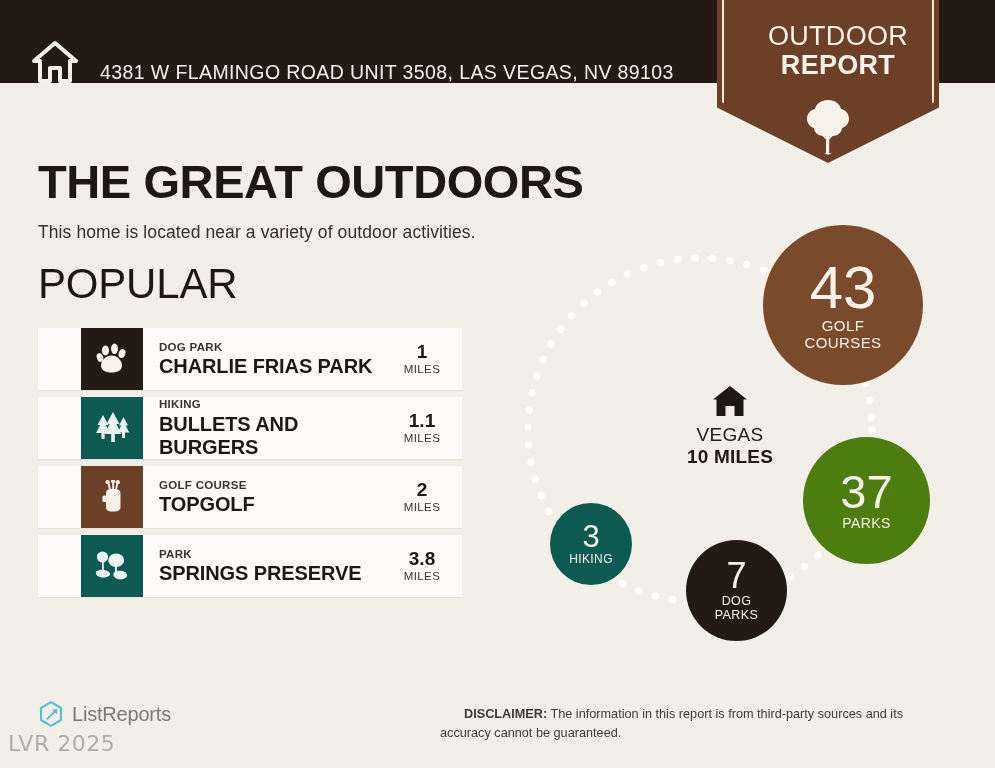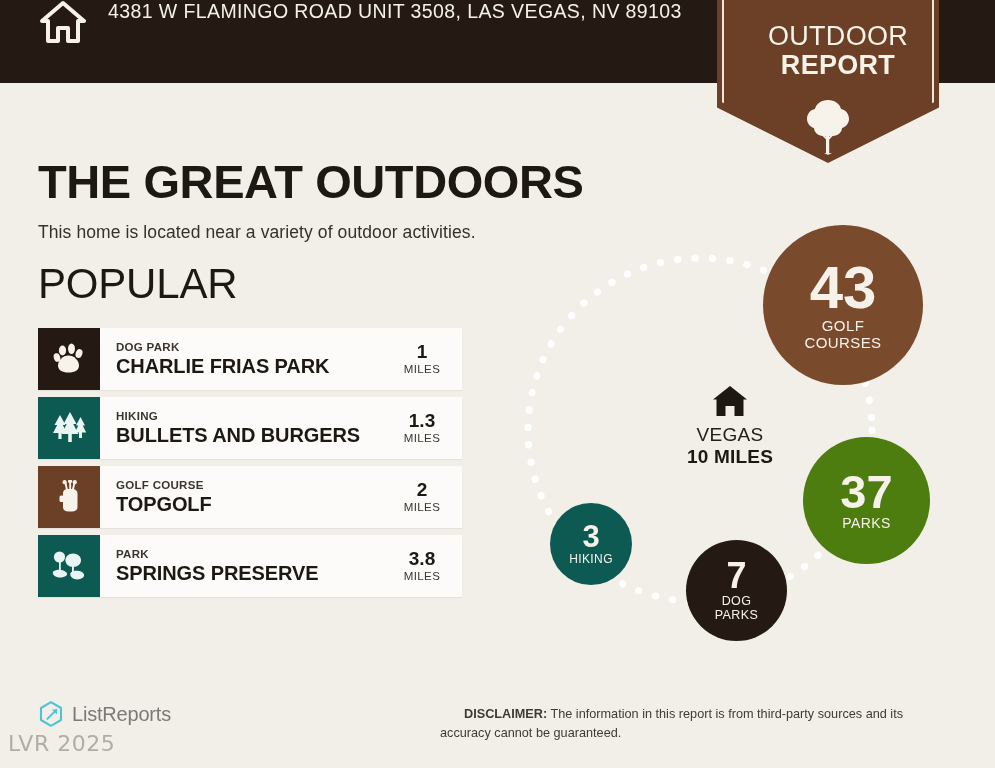--- a/index.html
+++ b/index.html
@@ -23,22 +23,22 @@
     width: 995px;
     height: 83px;
     background: #241a13;
   }
   .header-inner {
     position: absolute;
     top: 0; left: 0;
     width: 718px;
     height: 84px;
     display: flex;
-    align-items: flex-start;
-    padding-left: 40px;
+    align-items: flex-end;
+    padding-left: 32px;
   }
   .home-icon-hdr {
     width: 46px; height: 44px;
     flex: 0 0 auto;
     margin-right: 22px;
   }
   .home-icon-hdr svg { display: block; width: 46px; height: 44px; }
   .address-text {
     color: #f4f1ea;
     font-size: 19.5px;
@@ -140,20 +140,21 @@
     left: 38px;
     width: 424px;
   }
   .list-row {
     display: flex;
     align-items: stretch;
     height: 62px;
     background: #fcfbf9;
     margin-bottom: 7px;
     box-shadow: 0 1px 1px rgba(0,0,0,0.05);
+    padding-left: 43px;
   }
   .row-icon {
     width: 62px;
     height: 62px;
     flex: 0 0 62px;
     display: flex;
     align-items: center;
     justify-content: center;
   }
   .row-icon svg { display: block; }
@@ -224,21 +225,21 @@
     position: absolute;
     border-radius: 50%;
     display: flex;
     flex-direction: column;
     align-items: center;
     justify-content: center;
     text-align: center;
     color: #f6f2ea;
   }
   .bubble .num {
-    font-weight: 700;
+    font-weight: 400;
     line-height: 0.95;
   }
   .bubble .lbl {
     font-weight: 400;
     line-height: 1.08;
     letter-spacing: 0.4px;
   }
 
   #bubble-golf {
     width: 160px; height: 160px;
@@ -412,21 +413,21 @@
         </g>
       </svg>
     </div>
     <div class="row-body">
       <div class="row-texts">
         <div class="row-cat">HIKING</div>
         <div class="row-name">BULLETS AND BURGERS</div>
       </div>
     </div>
     <div class="row-dist">
-      <div class="dist-num">1.3</div>
+      <div class="dist-num">1.1</div>
       <div class="dist-unit">MILES</div>
     </div>
   </div>
 
   <div class="list-row">
     <div class="row-icon" style="background:#6b4027">
       <svg width="32" height="34" viewBox="0 0 32 34" xmlns="http://www.w3.org/2000/svg">
         <g fill="#f7f3ea">
           <path d="M10 13 C10 10.5 12 9 15 9 L19 9 C22.5 9 24.5 10.5 24.5 13.5 L24.5 27 C24.5 30 22.5 31.5 19 31.5 L15 31.5 C12 31.5 10 30 10 27 Z"></path>
           <rect x="12.2" y="2" width="1.9" height="9" rx="0.9" transform="rotate(-13 13 6)"></rect>

